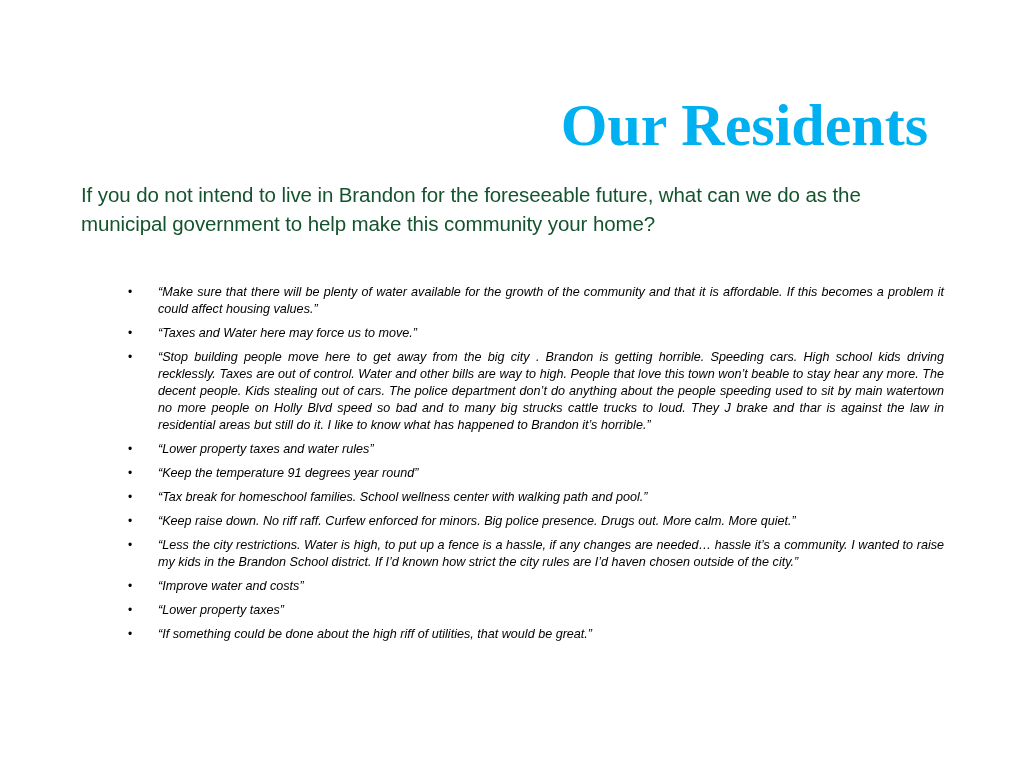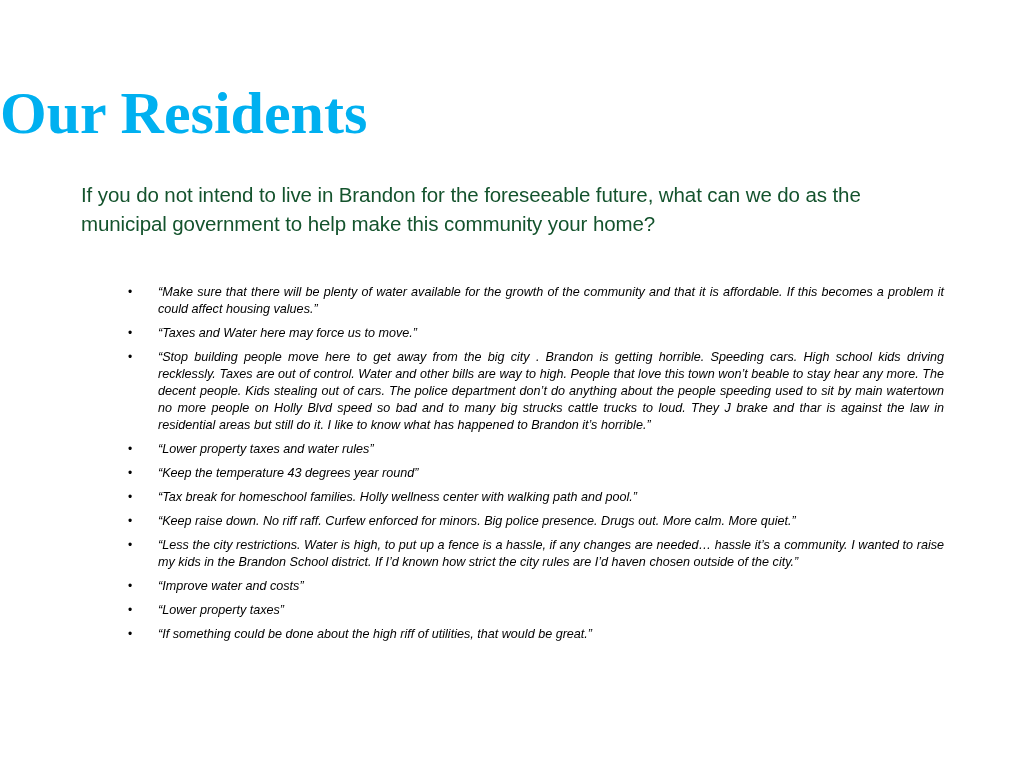--- a/index.html
+++ b/index.html
@@ -20,27 +20,27 @@
       left: 0; top: 0;
       width: 1024px;
       height: 768px;
       background: #ffffff;
     }
     .title {
       position: absolute;
       left: 0;
       top: 78px;
       width: 916px;
-      text-align: left;
+      text-align: right;
       font-family: "Liberation Serif", serif;
       font-weight: bold;
       font-size: 60px;
       line-height: 70px;
       color: #00b0f0;
-      margin: 0;
+      margin: 12px;
     }
     .question {
       position: absolute;
       left: 81px;
       top: 180px;
       width: 865px;
       font-family: "Liberation Sans", sans-serif;
       font-size: 20.5px;
       line-height: 29px;
       color: #14532d;
@@ -98,25 +98,25 @@
     <li>
       <span class="bullet">•</span>
       <span class="text">“Stop building people move here to get away from the big city . Brandon is getting horrible. Speeding cars. High school kids driving recklessly. Taxes are out of control. Water and other bills are way to high. People that love this town won’t beable to stay hear any more. The decent people. Kids stealing out of cars. The police department don’t do anything about the people speeding used to sit by main watertown no more people on Holly Blvd speed so bad and to many big strucks cattle trucks to loud. They J brake and thar is against the law in residential areas but still do it. I like to know what has happened to Brandon it’s horrible.”</span>
     </li>
     <li>
       <span class="bullet">•</span>
       <span class="text">“Lower property taxes and water rules”</span>
     </li>
     <li>
       <span class="bullet">•</span>
-      <span class="text">“Keep the temperature 43 degrees year round”</span>
+      <span class="text">“Keep the temperature 91 degrees year round”</span>
     </li>
     <li>
       <span class="bullet">•</span>
-      <span class="text">“Tax break for homeschool families. Holly wellness center with walking path and pool.”</span>
+      <span class="text">“Tax break for homeschool families. School wellness center with walking path and pool.”</span>
     </li>
     <li>
       <span class="bullet">•</span>
       <span class="text">“Keep raise down. No riff raff. Curfew enforced for minors. Big police presence. Drugs out. More calm. More quiet.”</span>
     </li>
     <li>
       <span class="bullet">•</span>
       <span class="text">“Less the city restrictions. Water is high, to put up a fence is a hassle, if any changes are needed… hassle it’s a community. I wanted to raise my kids in the Brandon School district. If I’d known how strict the city rules are I’d haven chosen outside of the city.”</span>
     </li>
     <li>

